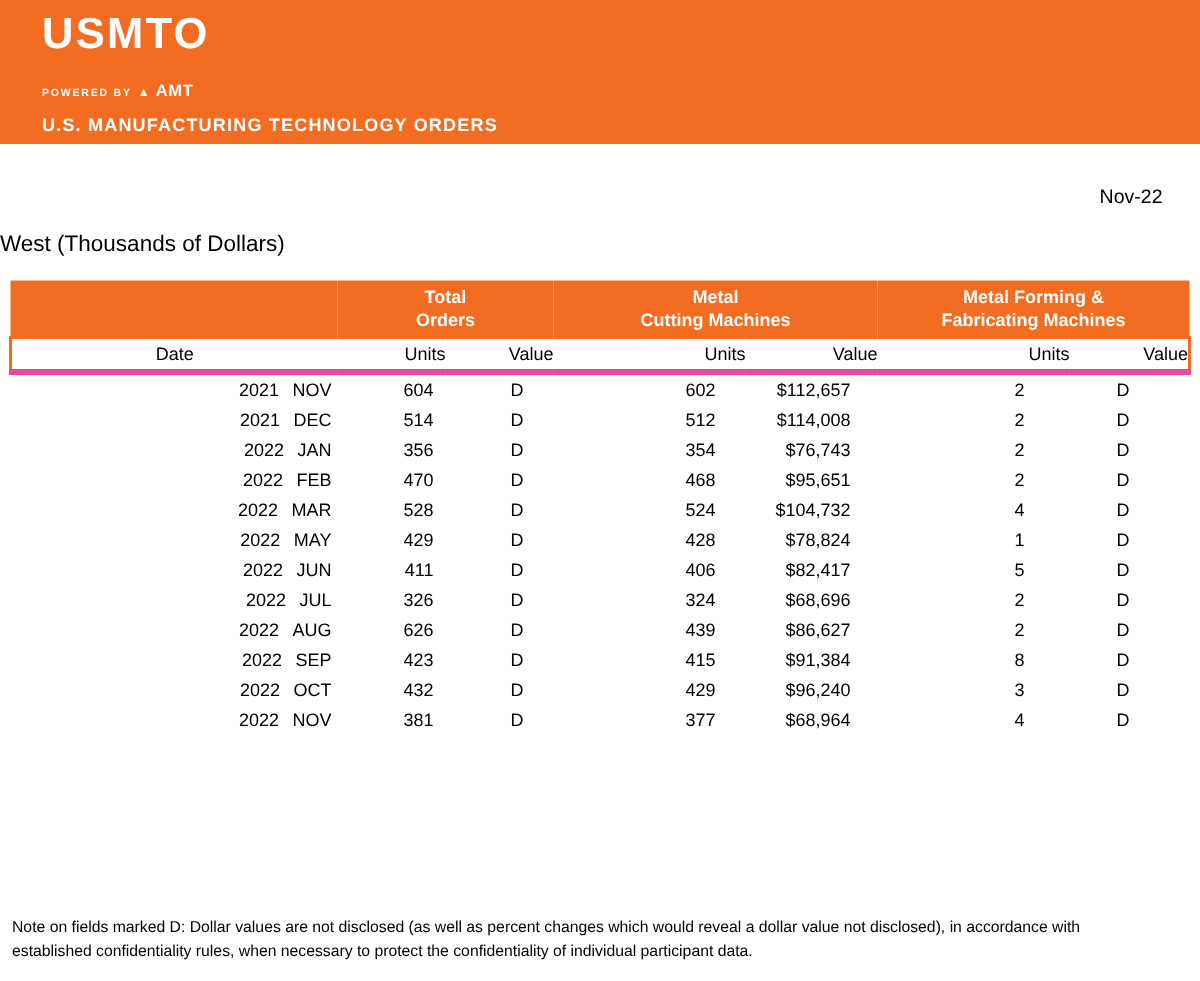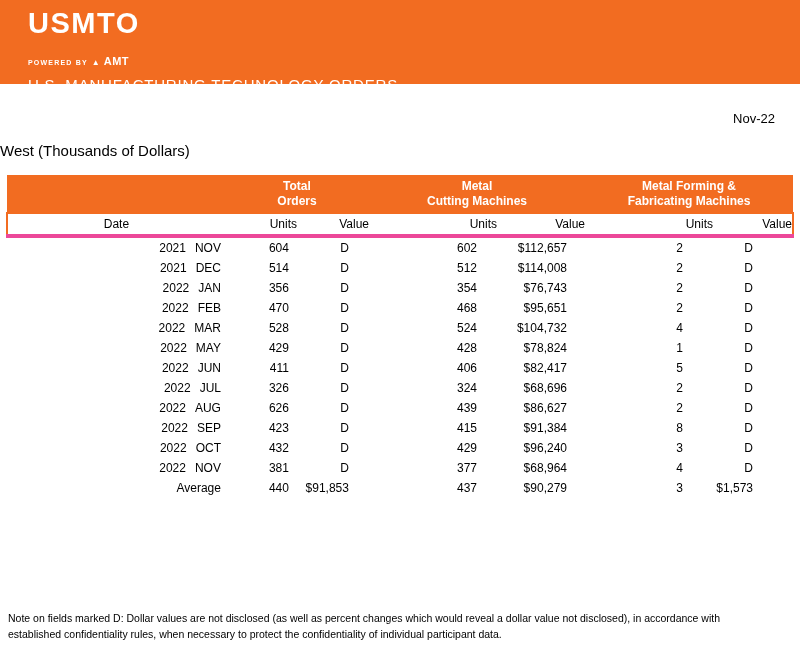--- a/index.html
+++ b/index.html
@@ -9,21 +9,21 @@
     position: relative;
     background: #ffffff;
     color: #000000;
     font-family: "Liberation Sans", "DejaVu Sans", sans-serif;
     overflow: hidden;
   }
 
   
   .banner {
     background: #F26C21;
-    height: 84px;
+    height: 96px;
     padding: 9px 0 0 28px;
   }
   .logo {
     color: #fff;
     font-weight: bold;
     font-size: 29px;
     letter-spacing: 1.5px;
     line-height: 1;
   }
   .powered {
@@ -32,22 +32,22 @@
     gap: 4px;
     margin-top: 3px;
     color: #fff;
   }
   .powered-by { font-size: 7px; letter-spacing: 1.2px; font-weight: bold; }
   .amt-mark { font-size: 8px; }
   .amt { font-size: 11px; font-weight: bold; letter-spacing: 0.5px; margin-top: 14px; }
   .tagline {
     margin-top: 9px;
     color: #fff;
-    font-weight: normal;
-    font-size: 15px;
+    font-weight: bold;
+    font-size: 12px;
     letter-spacing: 0.8px;
   }
 
   
   .title-row {
     position: relative;
     margin-top: 26px;
     height: 18px;
     text-align: center;
   }
@@ -265,29 +265,20 @@
         </tr>
         <tr>
           <td class="c0"><span class="year">2022</span><span class="month">NOV</span></td>
           <td class="c1">381</td>
           <td class="c2">D</td>
           <td class="c3">377</td>
           <td class="c4">$68,964</td>
           <td class="c5">4</td>
           <td class="c6">D</td>
         </tr>
-        <tr>
-          <td class="c0"><span>Average</span></td>
-          <td class="c1">440</td>
-          <td class="c2">$91,853</td>
-          <td class="c3">437</td>
-          <td class="c4">$90,279</td>
-          <td class="c5">3</td>
-          <td class="c6">$1,573</td>
-        </tr>
       </tbody>
   </table>
 
   <footer class="note">
     <strong>Note on fields marked D:</strong>
     <span>Dollar values are not disclosed (as well as percent changes which would reveal a dollar value not disclosed), in accordance with established confidentiality rules, when necessary to protect the confidentiality of individual participant data.</span>
   </footer>
 
 </div>
 

